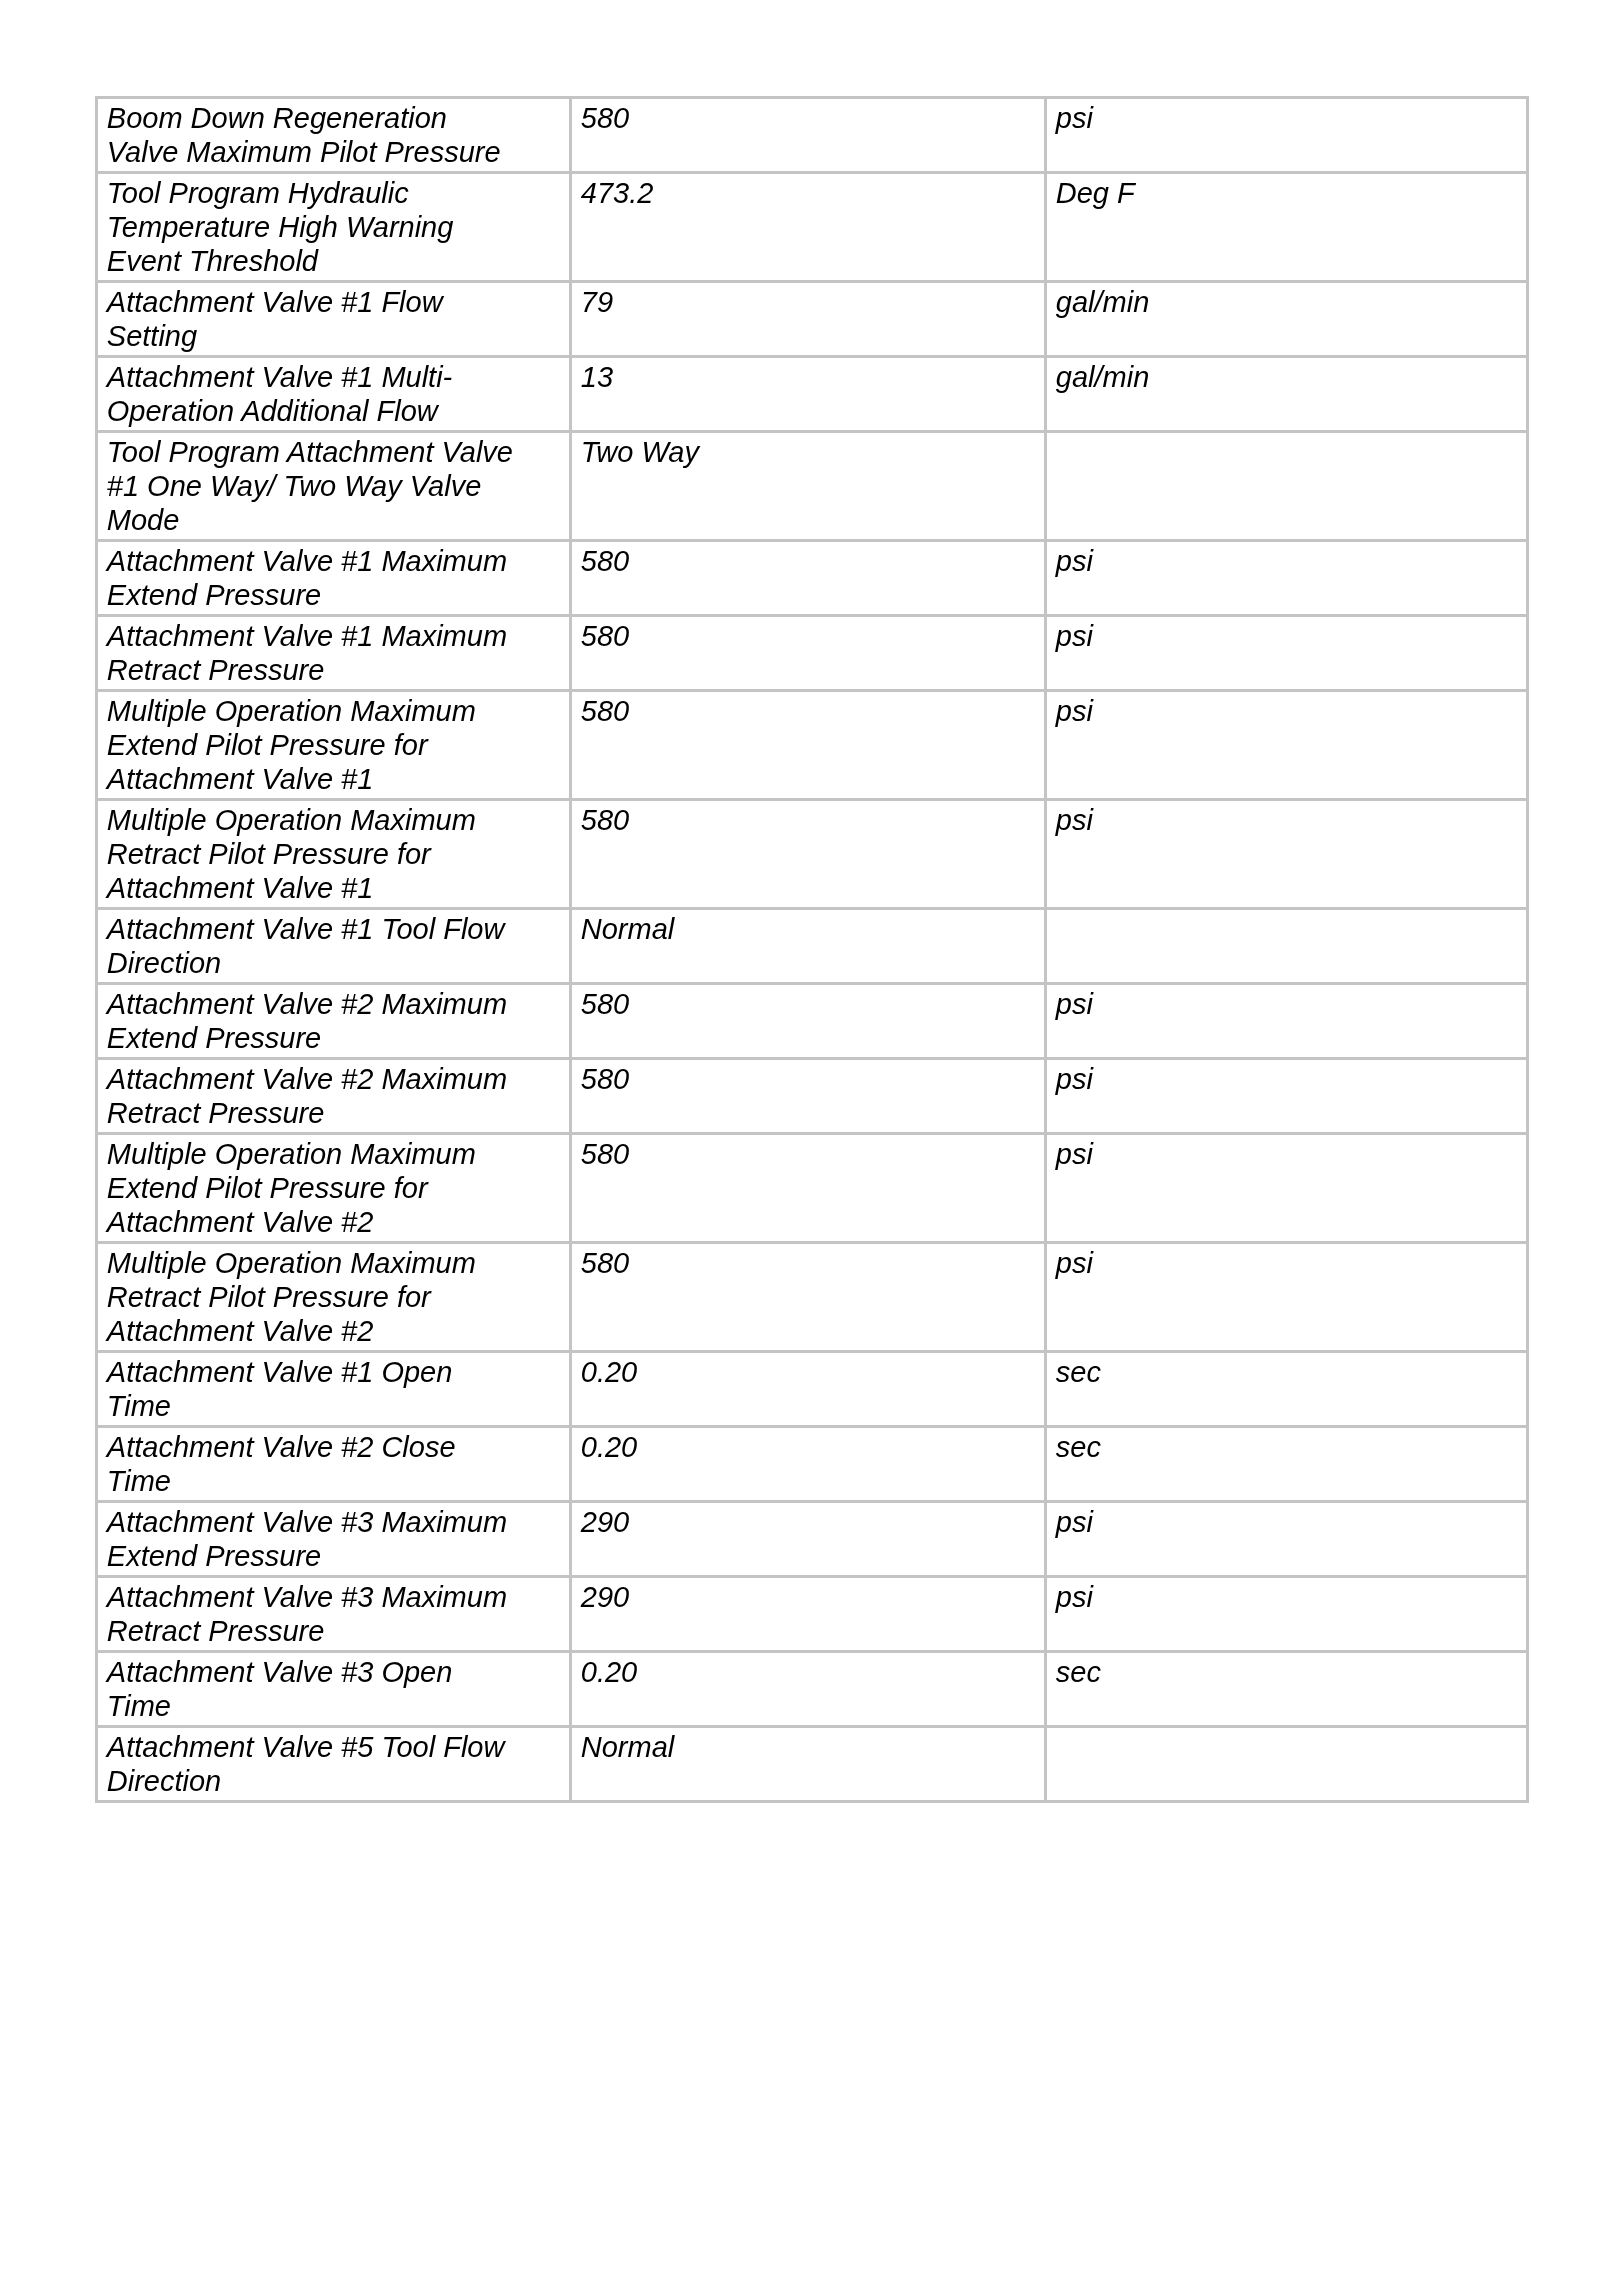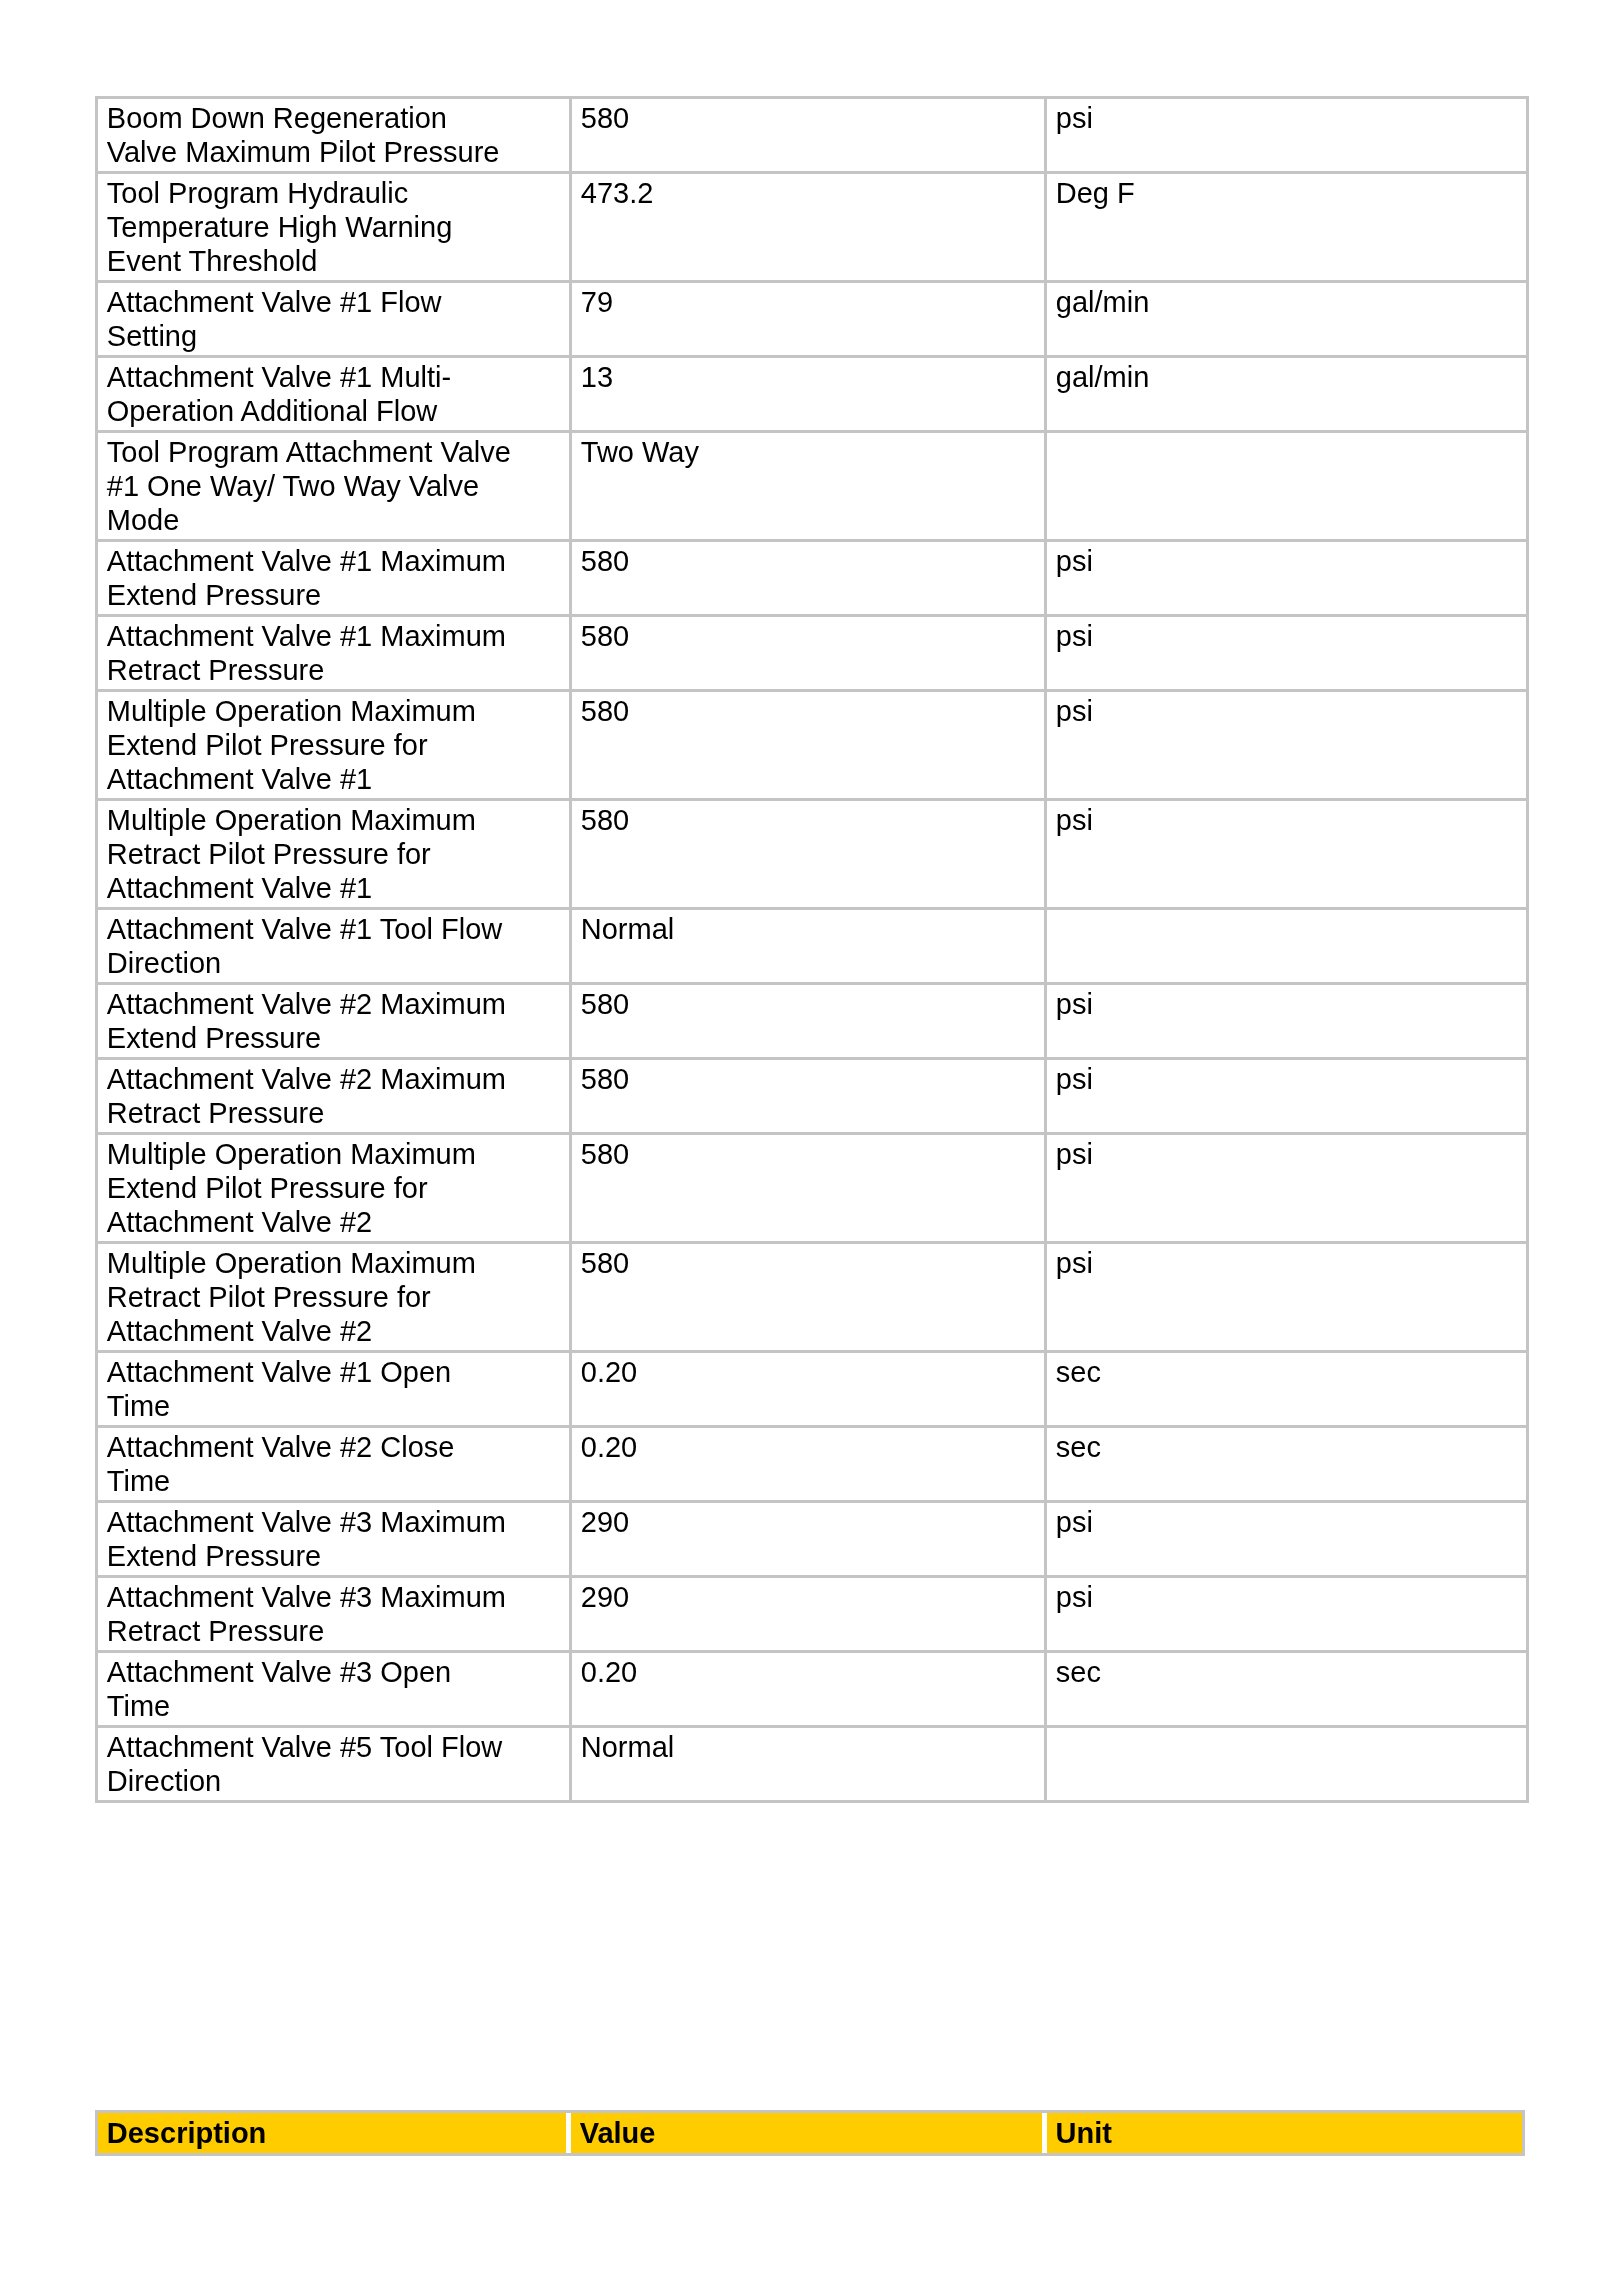--- a/index.html
+++ b/index.html
@@ -19,20 +19,21 @@
 
   
   table.param-table {
     position: absolute;
     left: 95px;
     top: 96px;
     width: 1432px;
     border-collapse: collapse;
     table-layout: fixed;
     border: 3.9px solid #c4c4c4;
+    font-style: italic;
   }
   table.param-table td {
     border: 3.9px solid #c4c4c4;
     background: #ffffff;
     vertical-align: top;
     padding: 2px 7.8px 2px 8.8px;
     font-size: 29px;
     line-height: 34px;
     white-space: pre-line;
     overflow: hidden;
@@ -202,20 +203,15 @@
   </tr>
         <tr>
     <td>Attachment Valve #5 Tool Flow
 Direction</td>
     <td>Normal</td>
     <td></td>
   </tr>
       </tbody>
   </table>
 
-  <div class="next-header">
-    <div class="hcell hc1">Description</div>
-    <div class="hcell hc2">Value</div>
-    <div class="hcell hc3">Unit</div>
-  </div>
 
 </div>
 
 
 </body></html>

